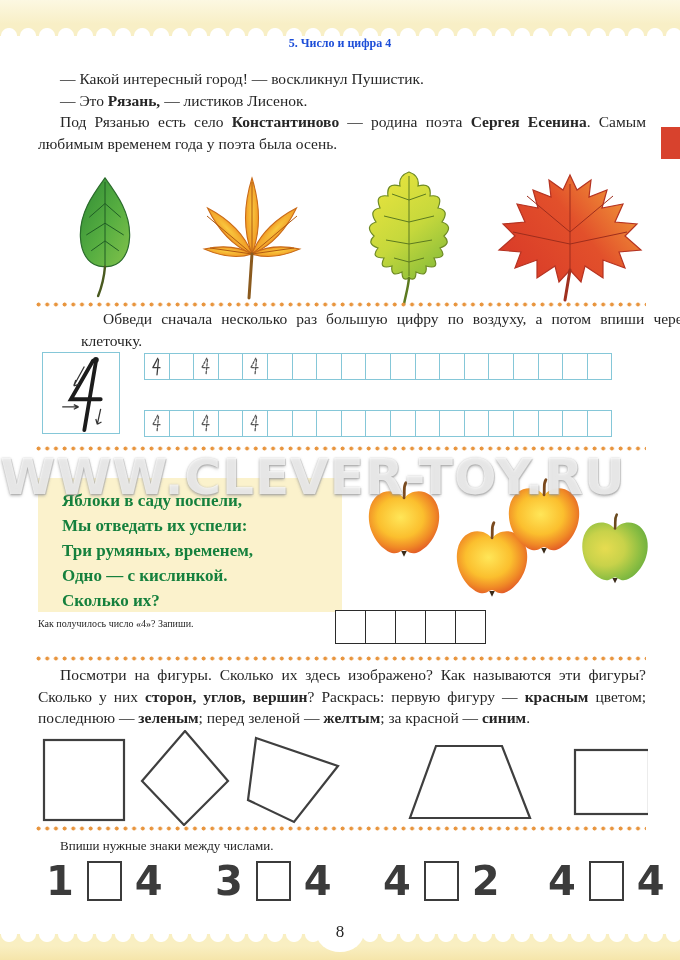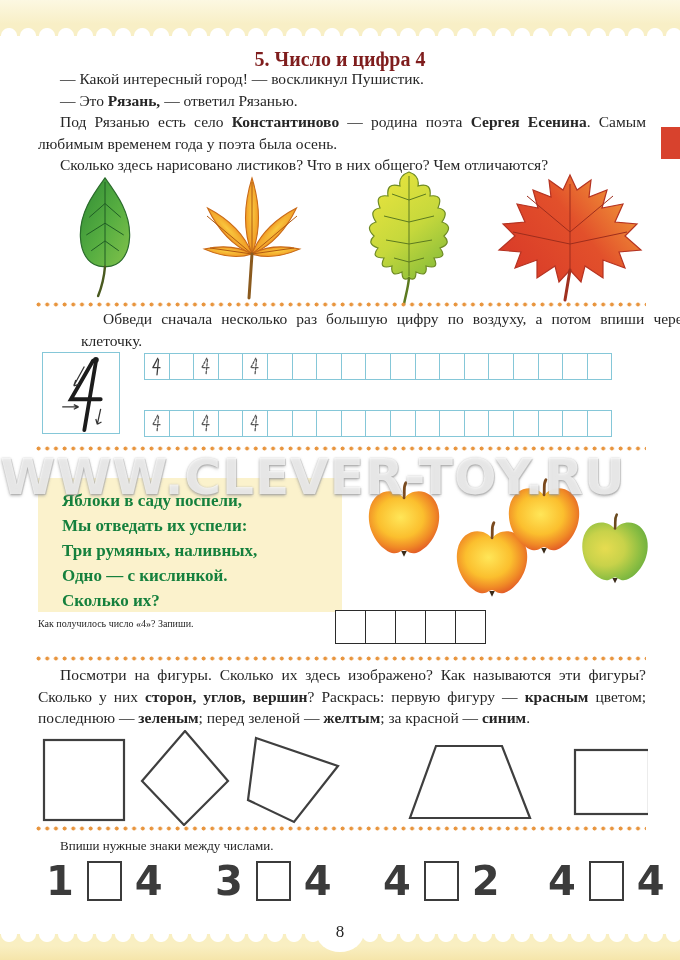--- a/index.html
+++ b/index.html
@@ -24,22 +24,22 @@
   .page-num{position:absolute;left:0;right:0;bottom:18px;text-align:center;
             font-size:17px;z-index:3;}
 
   .red-tab{position:absolute;right:0;top:127px;width:19px;height:32px;background:#D8422D;z-index:4;}
 
   
   .dots{position:absolute;left:36px;width:610px;height:5px;
         background-image:radial-gradient(circle at 2.5px 2.5px,#E8953E 1.7px,rgba(0,0,0,0) 2.3px);
         background-size:8.7px 5px;background-repeat:repeat-x;}
 
-  .title{position:absolute;top:48px;left:0;right:0;text-align:center;
-         font-size:20px;font-weight:bold;color:#7f1d1d;}
+  .title{position:absolute;top:36px;left:0;right:0;text-align:center;
+         font-size:12px;font-weight:bold;color:#1d4ed8;}
 
   .textblock{position:absolute;left:38px;width:608px;font-size:15.5px;line-height:21.5px;
          text-align:justify;}
   .textblock p{margin:0;text-indent:22px;}
   .em{font-weight:bold;}
 
   
   .leaf{position:absolute;}
 
   
@@ -84,23 +84,22 @@
 <div class="page">
 
   <div class="band-top"></div>
   <div class="scallop-top"></div>
   <div class="red-tab"></div>
 
   <div class="title">5. Число и цифра 4</div>
 
   <div class="textblock" style="top:68px;">
     <p><span>— Какой интересный город! — воскликнул Пушистик.</span></p>
-    <p><span>— Это </span><span class="em">Рязань,</span><span> — ответил Рязанью.</span></p>
+    <p><span>— Это </span><span class="em">Рязань,</span><span> — листиков Лисенок.</span></p>
     <p><span>Под Рязанью есть село </span><span class="em">Константиново</span><span> — родина поэта </span><span class="em">Сергея Есенина</span><span>. Самым любимым временем года у поэта была осень.</span></p>
-    <p><span>Сколько здесь нарисовано листиков? Что в них общего? Чем отличаются?</span></p>
   </div>
 
   <svg class="leaf" style="left:58px;top:172px;" width="95" height="126" viewBox="0 0 95 128">
     <defs>
         <linearGradient id="gBirch" x1="0" y1="0" x2="1" y2="1">
       <stop offset="0" stop-color="#2F8B35"></stop>
           <stop offset="0.55" stop-color="#57AE41"></stop>
           <stop offset="1" stop-color="#83C24B"></stop>
     </linearGradient>
       </defs>
@@ -237,21 +236,21 @@
       <div class="tcell"></div>
     </div>
 
   <div class="dots" style="top:446px;"></div>
 
   <div class="watermark">WWW.CLEVER-TOY.RU</div>
 
   <div class="poem">
     <span class="poem-line">Яблоки в саду поспели,</span>
     <span class="poem-line">Мы отведать их успели:</span>
-    <span class="poem-line">Три румяных, наливных,</span>
+    <span class="poem-line">Три румяных, временем,</span>
     <span class="poem-line">Одно — с кислинкой.</span>
     <span class="poem-line">Сколько их?</span>
   </div>
 
   <svg class="leaf" style="left:360px;top:480px;" width="88" height="86" viewBox="0 0 92 92">
     <defs>
         <radialGradient id="gA1" cx="0.45" cy="0.42" r="0.72">
       <stop offset="0" stop-color="#FFE658"></stop>
           <stop offset="0.45" stop-color="#FBBF2E"></stop>
           <stop offset="0.68" stop-color="#F08A26"></stop>

